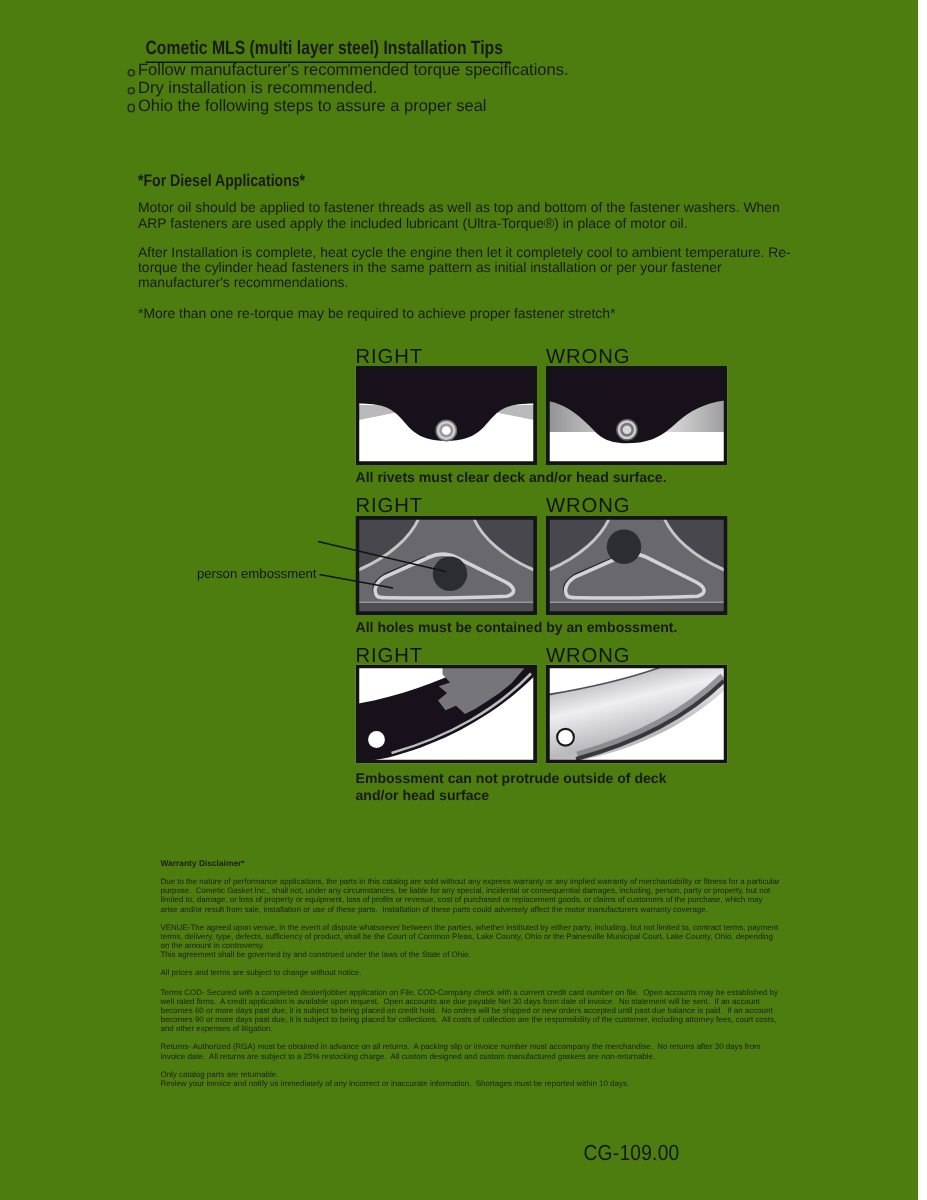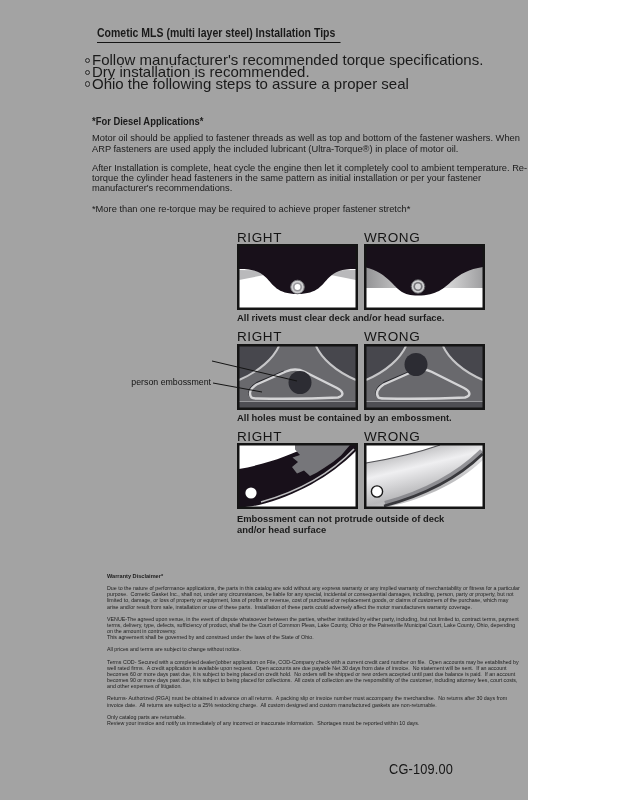--- a/index.html
+++ b/index.html
@@ -1,25 +1,25 @@
 <!DOCTYPE html>
 <html><head>
 <meta charset="utf-8">
 <style>
   html,body{margin:0;padding:0;background:#ffffff;}
-  #page{position:relative;width:528px;height:800px;background:#a3a3a3;overflow:hidden;
+  #page{position:relative;width:612px;height:800px;background:#4d7c0f;overflow:hidden;
         font-family:"Liberation Sans","DejaVu Sans",sans-serif;color:#1a1a1a;}
 
   
   .title-wrap{position:absolute;left:97px;top:23px;}
   .doc-title{display:inline-block;font-size:12.8px;font-weight:bold;letter-spacing:0;
              transform:scaleX(.82);transform-origin:left top;white-space:nowrap;
              border-bottom:1.6px solid #141414;padding:0 6px 2px 0;}
 
-  .bullets{position:absolute;left:85px;top:54px;width:470px;font-size:15px;line-height:11.9px;}
+  .bullets{position:absolute;left:85px;top:42px;width:470px;font-size:11px;line-height:11.9px;}
   .b-row{position:relative;padding-left:7px;white-space:nowrap;}
   .b-row .mk{position:absolute;left:0;top:3.6px;width:3.2px;height:3.2px;border:0.9px solid #2a2a2a;
              border-radius:50%;background:transparent;}
   .b-sub{position:relative;padding-left:31px;white-space:nowrap;}
   .b-sub .mk{position:absolute;left:24px;top:4.2px;width:3.4px;height:3.4px;border-radius:50%;background:#141414;}
 
   
   .diesel{position:absolute;left:92px;top:116px;width:440px;font-size:9.3px;line-height:10.3px;}
   .diesel h2{margin:0;font-size:11.2px;font-weight:bold;transform:scaleX(.84);transform-origin:left top;white-space:nowrap;}
   .diesel p{margin:7px 0 0 0;white-space:pre-wrap;}

